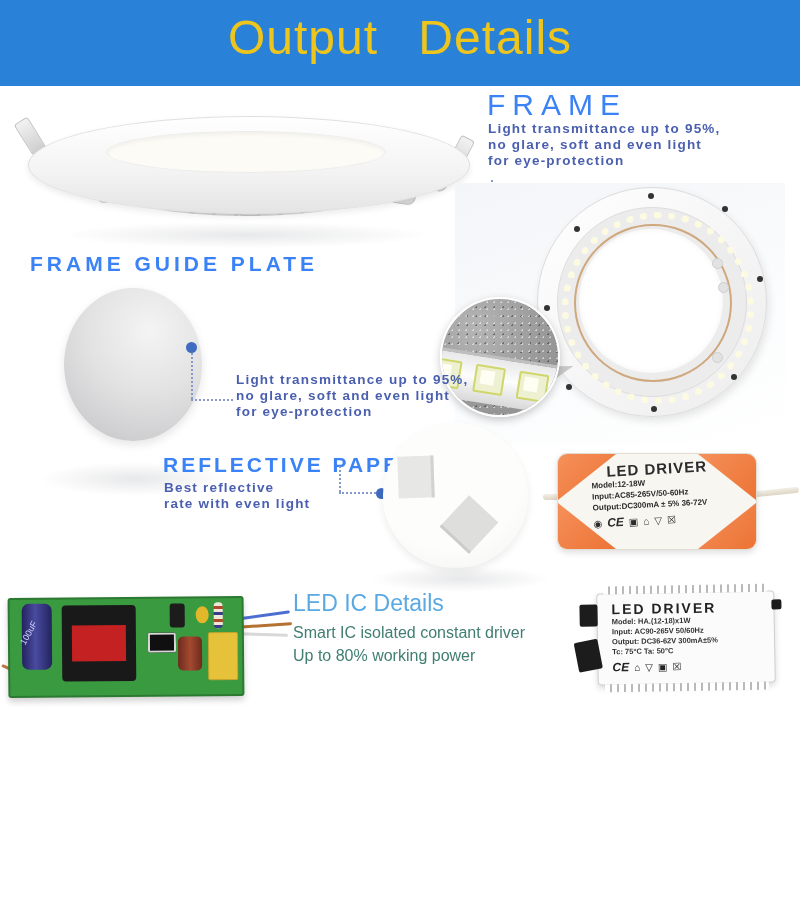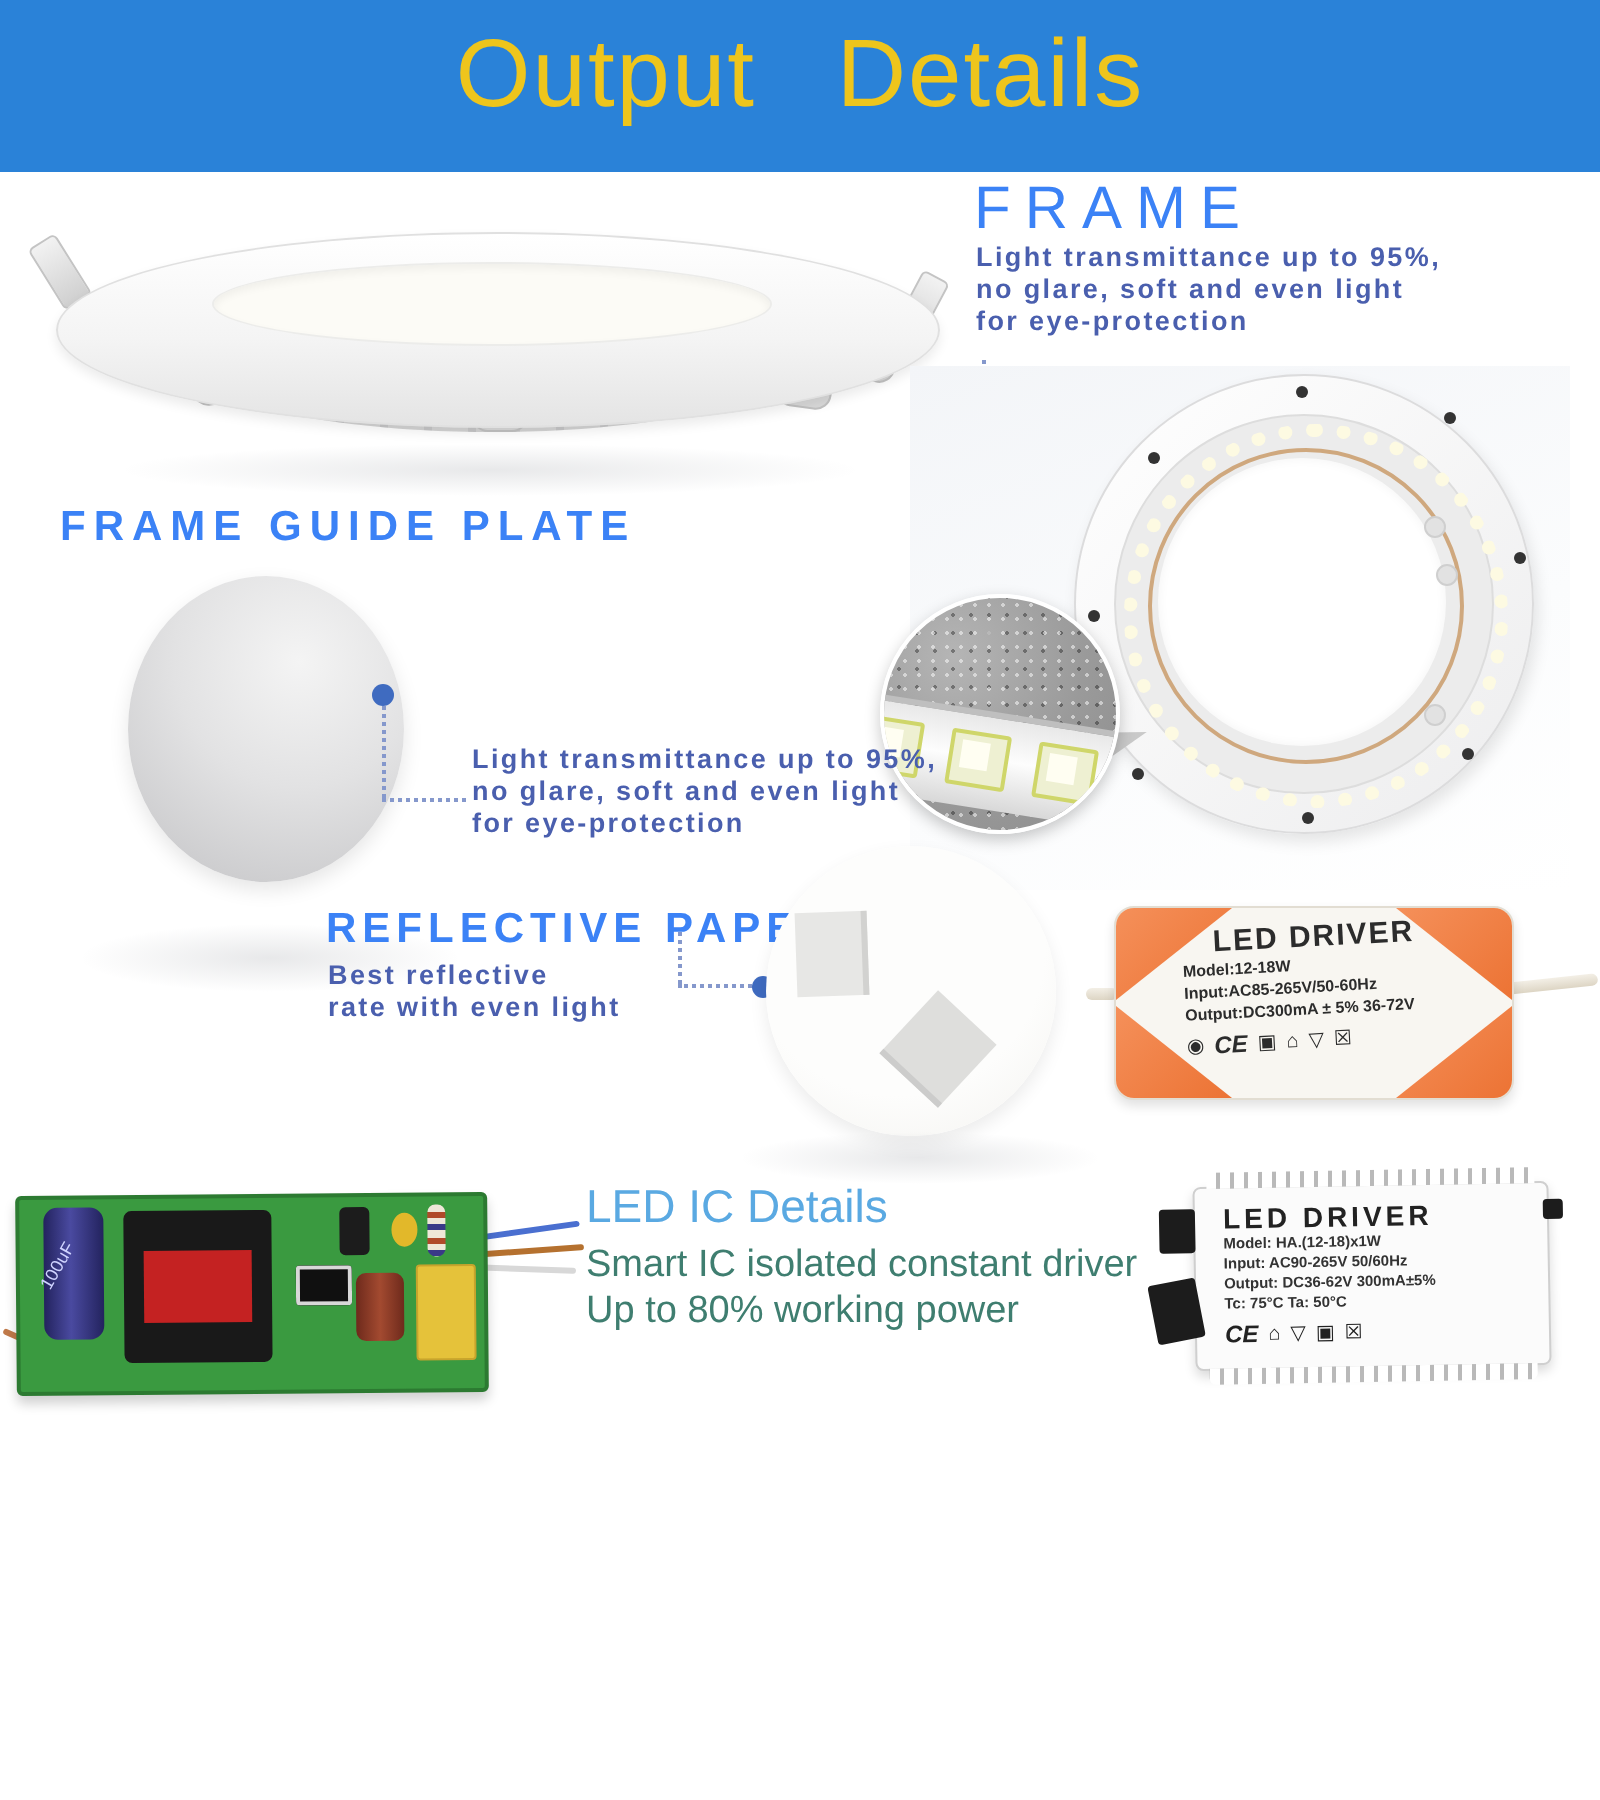--- a/index.html
+++ b/index.html
@@ -94,21 +94,21 @@
   .odrv .lbl{position:absolute;left:34px;top:6px;width:132px;transform:rotate(-3deg);color:#2c2c2c;}
   .odrv .lbl .t{font-size:15px;font-weight:700;letter-spacing:1px;text-align:center;}
   .odrv .lbl .s{font-size:8px;font-weight:700;line-height:11px;white-space:nowrap;}
   .icons{display:flex;gap:5px;align-items:center;margin-top:3px;}
   .icons .ce{font-weight:700;font-size:12px;font-style:italic;}
   .icons .g{font-size:10px;}
   .wire{position:absolute;background:linear-gradient(180deg,#f3efe6,#ddd5c4);border-radius:3px;}
 
   
   .ic-title{position:absolute;left:293px;top:590px;font-size:23px;color:#5aa9e2;}
-  .ic-lines{position:absolute;left:293px;top:621px;font-size:19px;color:#3f7e70;line-height:23px;}
+  .ic-lines{position:absolute;left:293px;top:621px;font-size:16px;color:#3f7e70;line-height:23px;}
 
   
   .pcb{position:absolute;left:8px;top:597px;width:232px;height:96px;background:#3a9a40;
     border:2px solid #2c7a31;border-radius:3px;transform:rotate(-.5deg);
     box-shadow:0 4px 6px rgba(0,0,0,.18);}
   .pcb .cap-blue{position:absolute;left:12px;top:4px;width:30px;height:66px;border-radius:7px;
     background:linear-gradient(90deg,#23235e,#4a4aa0 45%,#23235e);}
   .pcb .cap-blue span{position:absolute;left:-6px;top:24px;color:#cfd3ff;font-size:9px;
     transform:rotate(-60deg);display:block;}
   .pcb .xfmr{position:absolute;left:52px;top:6px;width:74px;height:76px;background:#191919;border-radius:4px;}

